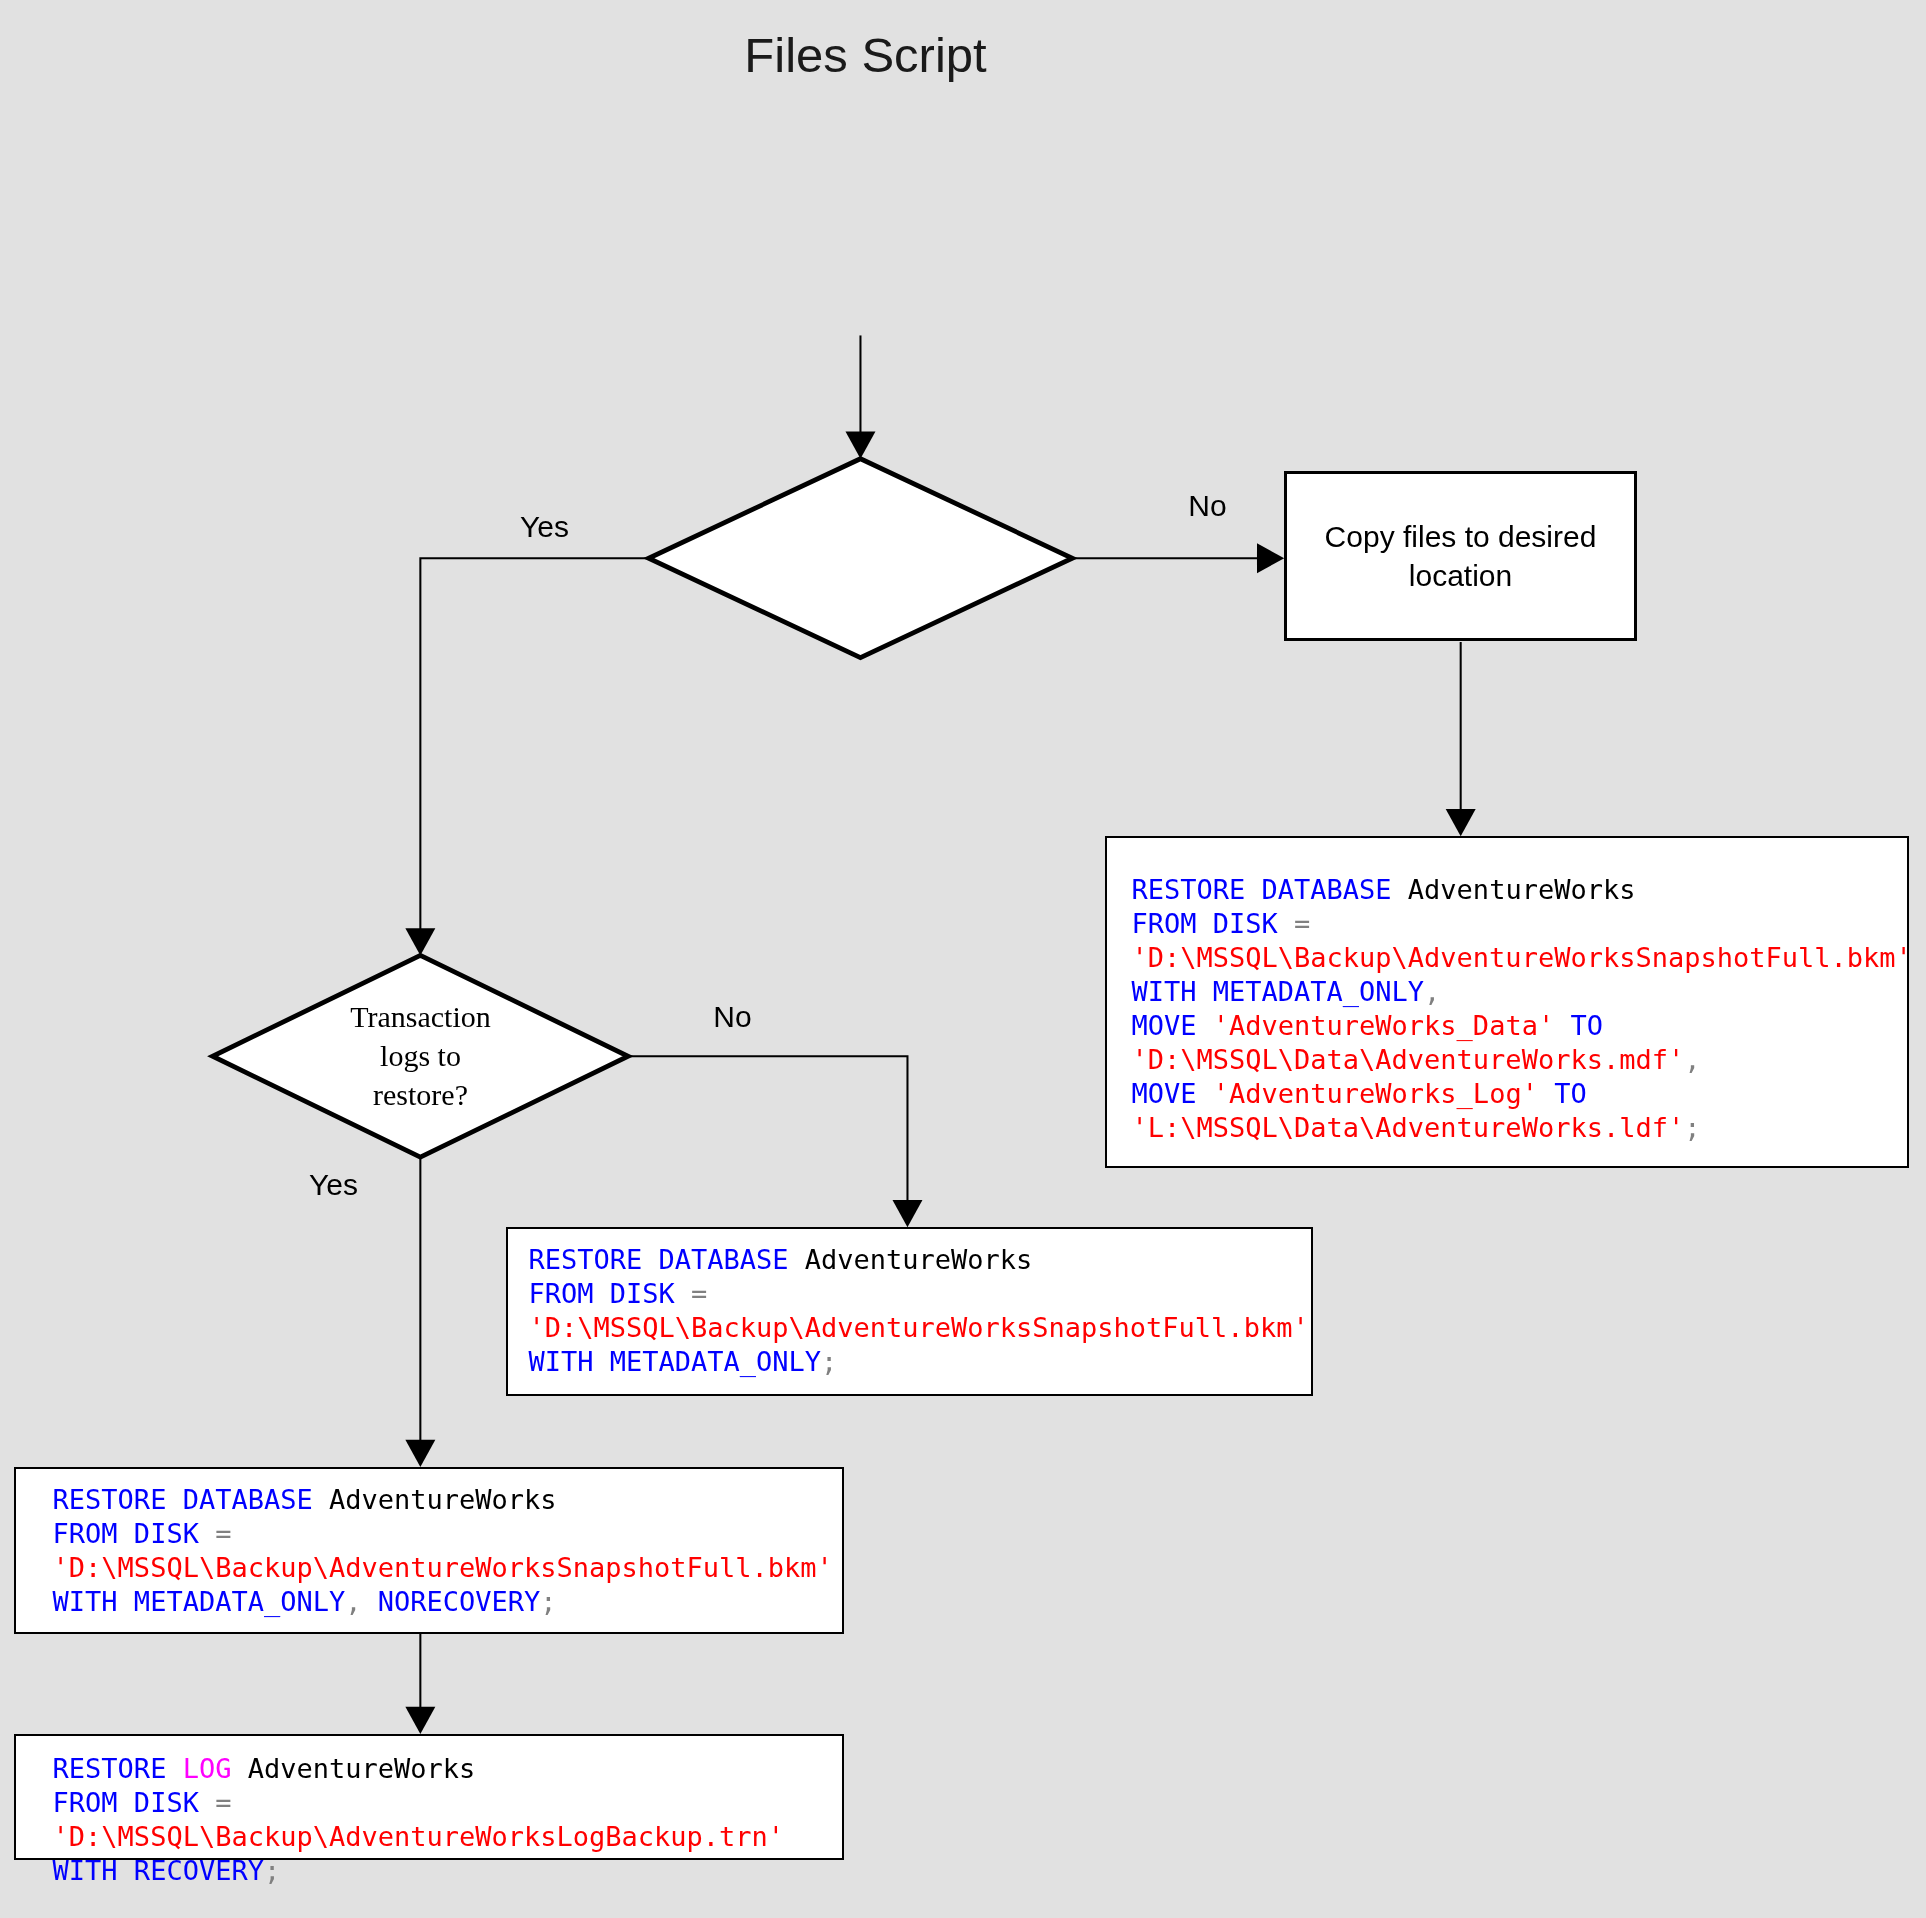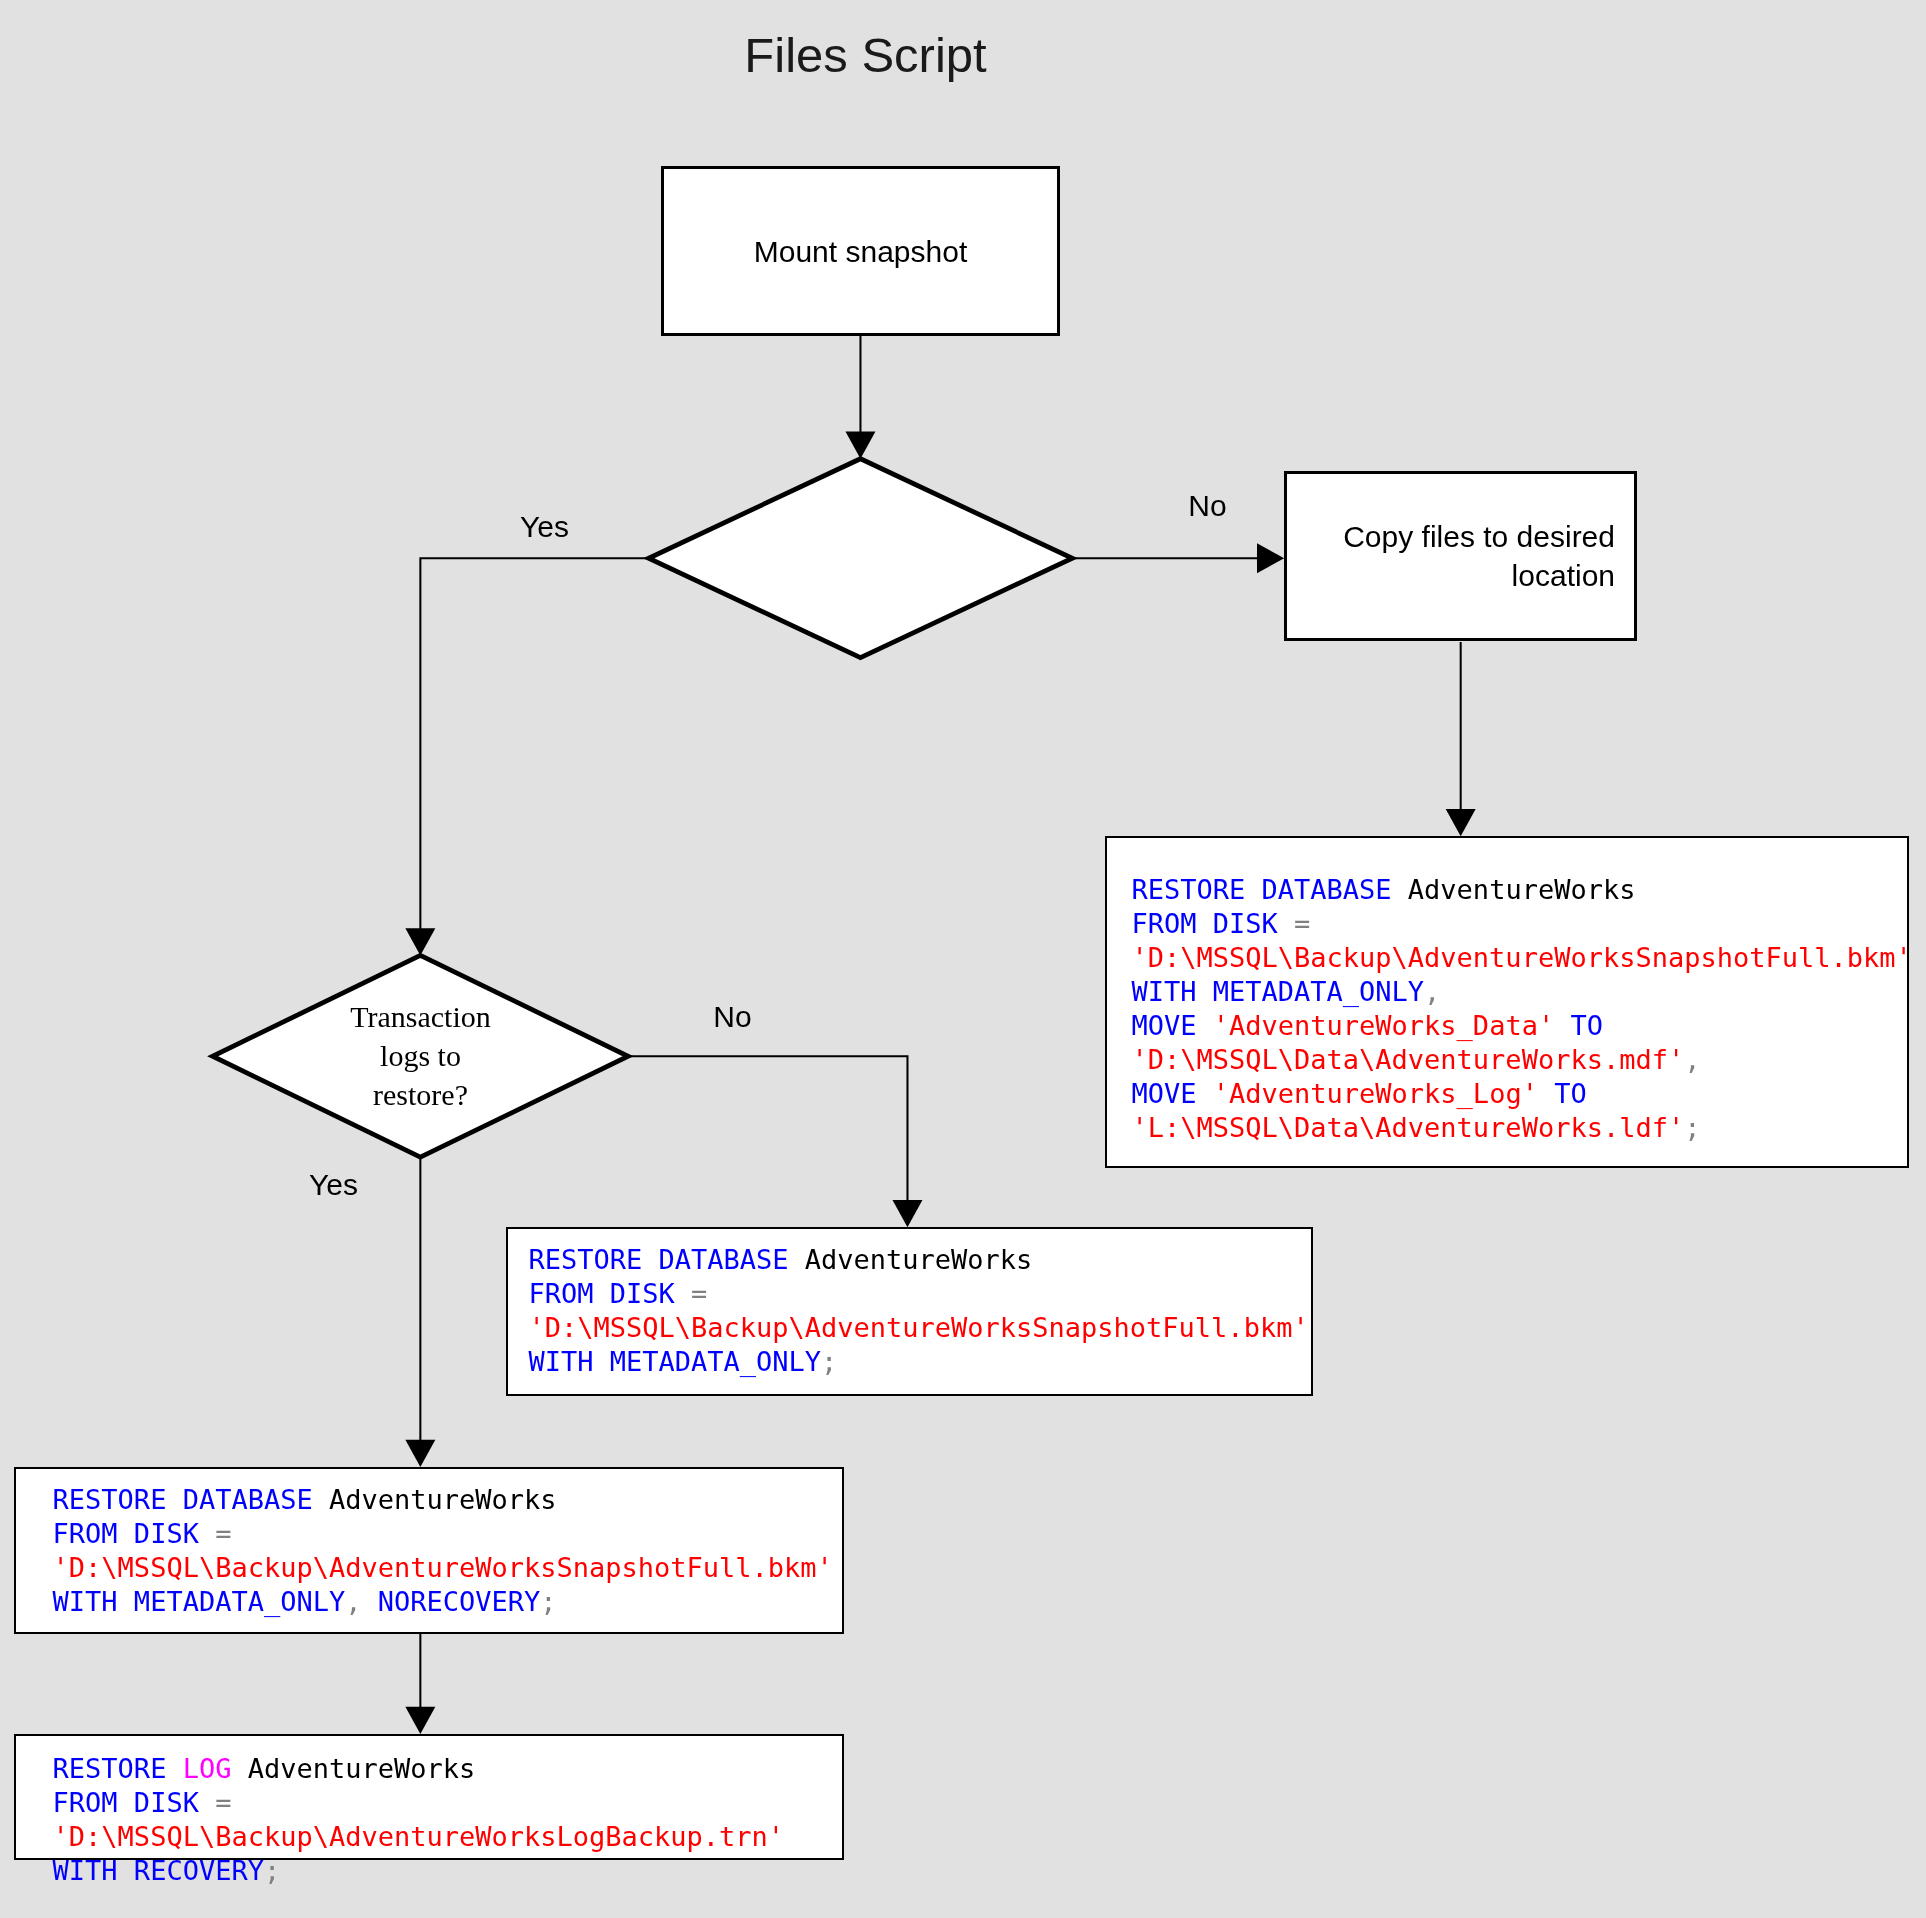--- a/index.html
+++ b/index.html
@@ -8,21 +8,21 @@
   }
   html,body{margin:0;padding:0;}
   body{background:var(--bg);font-family:"Liberation Sans",sans-serif;}
   #canvas{position:relative;width:1926px;height:1919px;background:var(--bg);overflow:hidden;}
   #wires{position:absolute;left:0;top:0;z-index:1;}
   .abs{position:absolute;z-index:2;}
   .title{left:593px;top:27px;width:545px;text-align:center;font-size:49px;color:#1a1a1a;}
   .node{background:#ffffff;border:3.4px solid #000;display:flex;align-items:center;justify-content:center;
         text-align:center;font-size:30px;line-height:39px;color:#000;box-sizing:border-box;}
   .node-mount{left:661px;top:166px;width:399px;height:170px;}
-  .node-copy{left:1284px;top:471px;width:353px;height:170px;padding:10px 19px;text-align:right;}
+  .node-copy{left:1284px;top:471px;width:353px;height:170px;padding:10px 19px;}
   .dlabel{text-align:center;font-size:30px;line-height:39px;color:#000;z-index:3;}
   .dlabel-files{left:724px;top:499px;width:273px;}
   .dlabel-logs{left:284px;top:997px;width:273px;font-family:Liberation Serif, serif;}
   .edge-label{font-size:30px;color:#000;text-align:center;width:95px;}
   .el-yes-files{left:497px;top:510px;}
   .el-no-files{left:1160px;top:489px;}
   .el-yes-logs{left:286px;top:1168px;}
   .el-no-logs{left:685px;top:1000px;}
   .codebox{background:#ffffff;border:2.7px solid #000;box-sizing:border-box;
            font-family:"DejaVu Sans Mono",monospace;font-size:27px;line-height:34px;white-space:pre;}
@@ -60,23 +60,20 @@
 
     <polyline points="617,2398 617,2509" fill="none" stroke="#000" stroke-width="3"></polyline>
     <polygon points="595,2505 639,2505 617,2545" fill="#000"></polygon>
 
     <polygon points="1263,673 1574,819 1263,965 952,819" fill="#fff" stroke="#000" stroke-width="7"></polygon>
     <polygon points="617,1402 922,1550 617,1698 312,1550" fill="#fff" stroke="#000" stroke-width="7"></polygon>
   </svg>
 
   <div class="abs title">Files Script</div>
 
-  <div class="abs node node-mount">
-    <span>Mount snapshot</span>
-  </div>
 
   <div class="abs node node-copy">
     <span>Copy files to desired location</span>
   </div>
 
 
   <div class="abs dlabel dlabel-logs">
     <div>Transaction</div>
     <div>logs to</div>
     <div>restore?</div>

